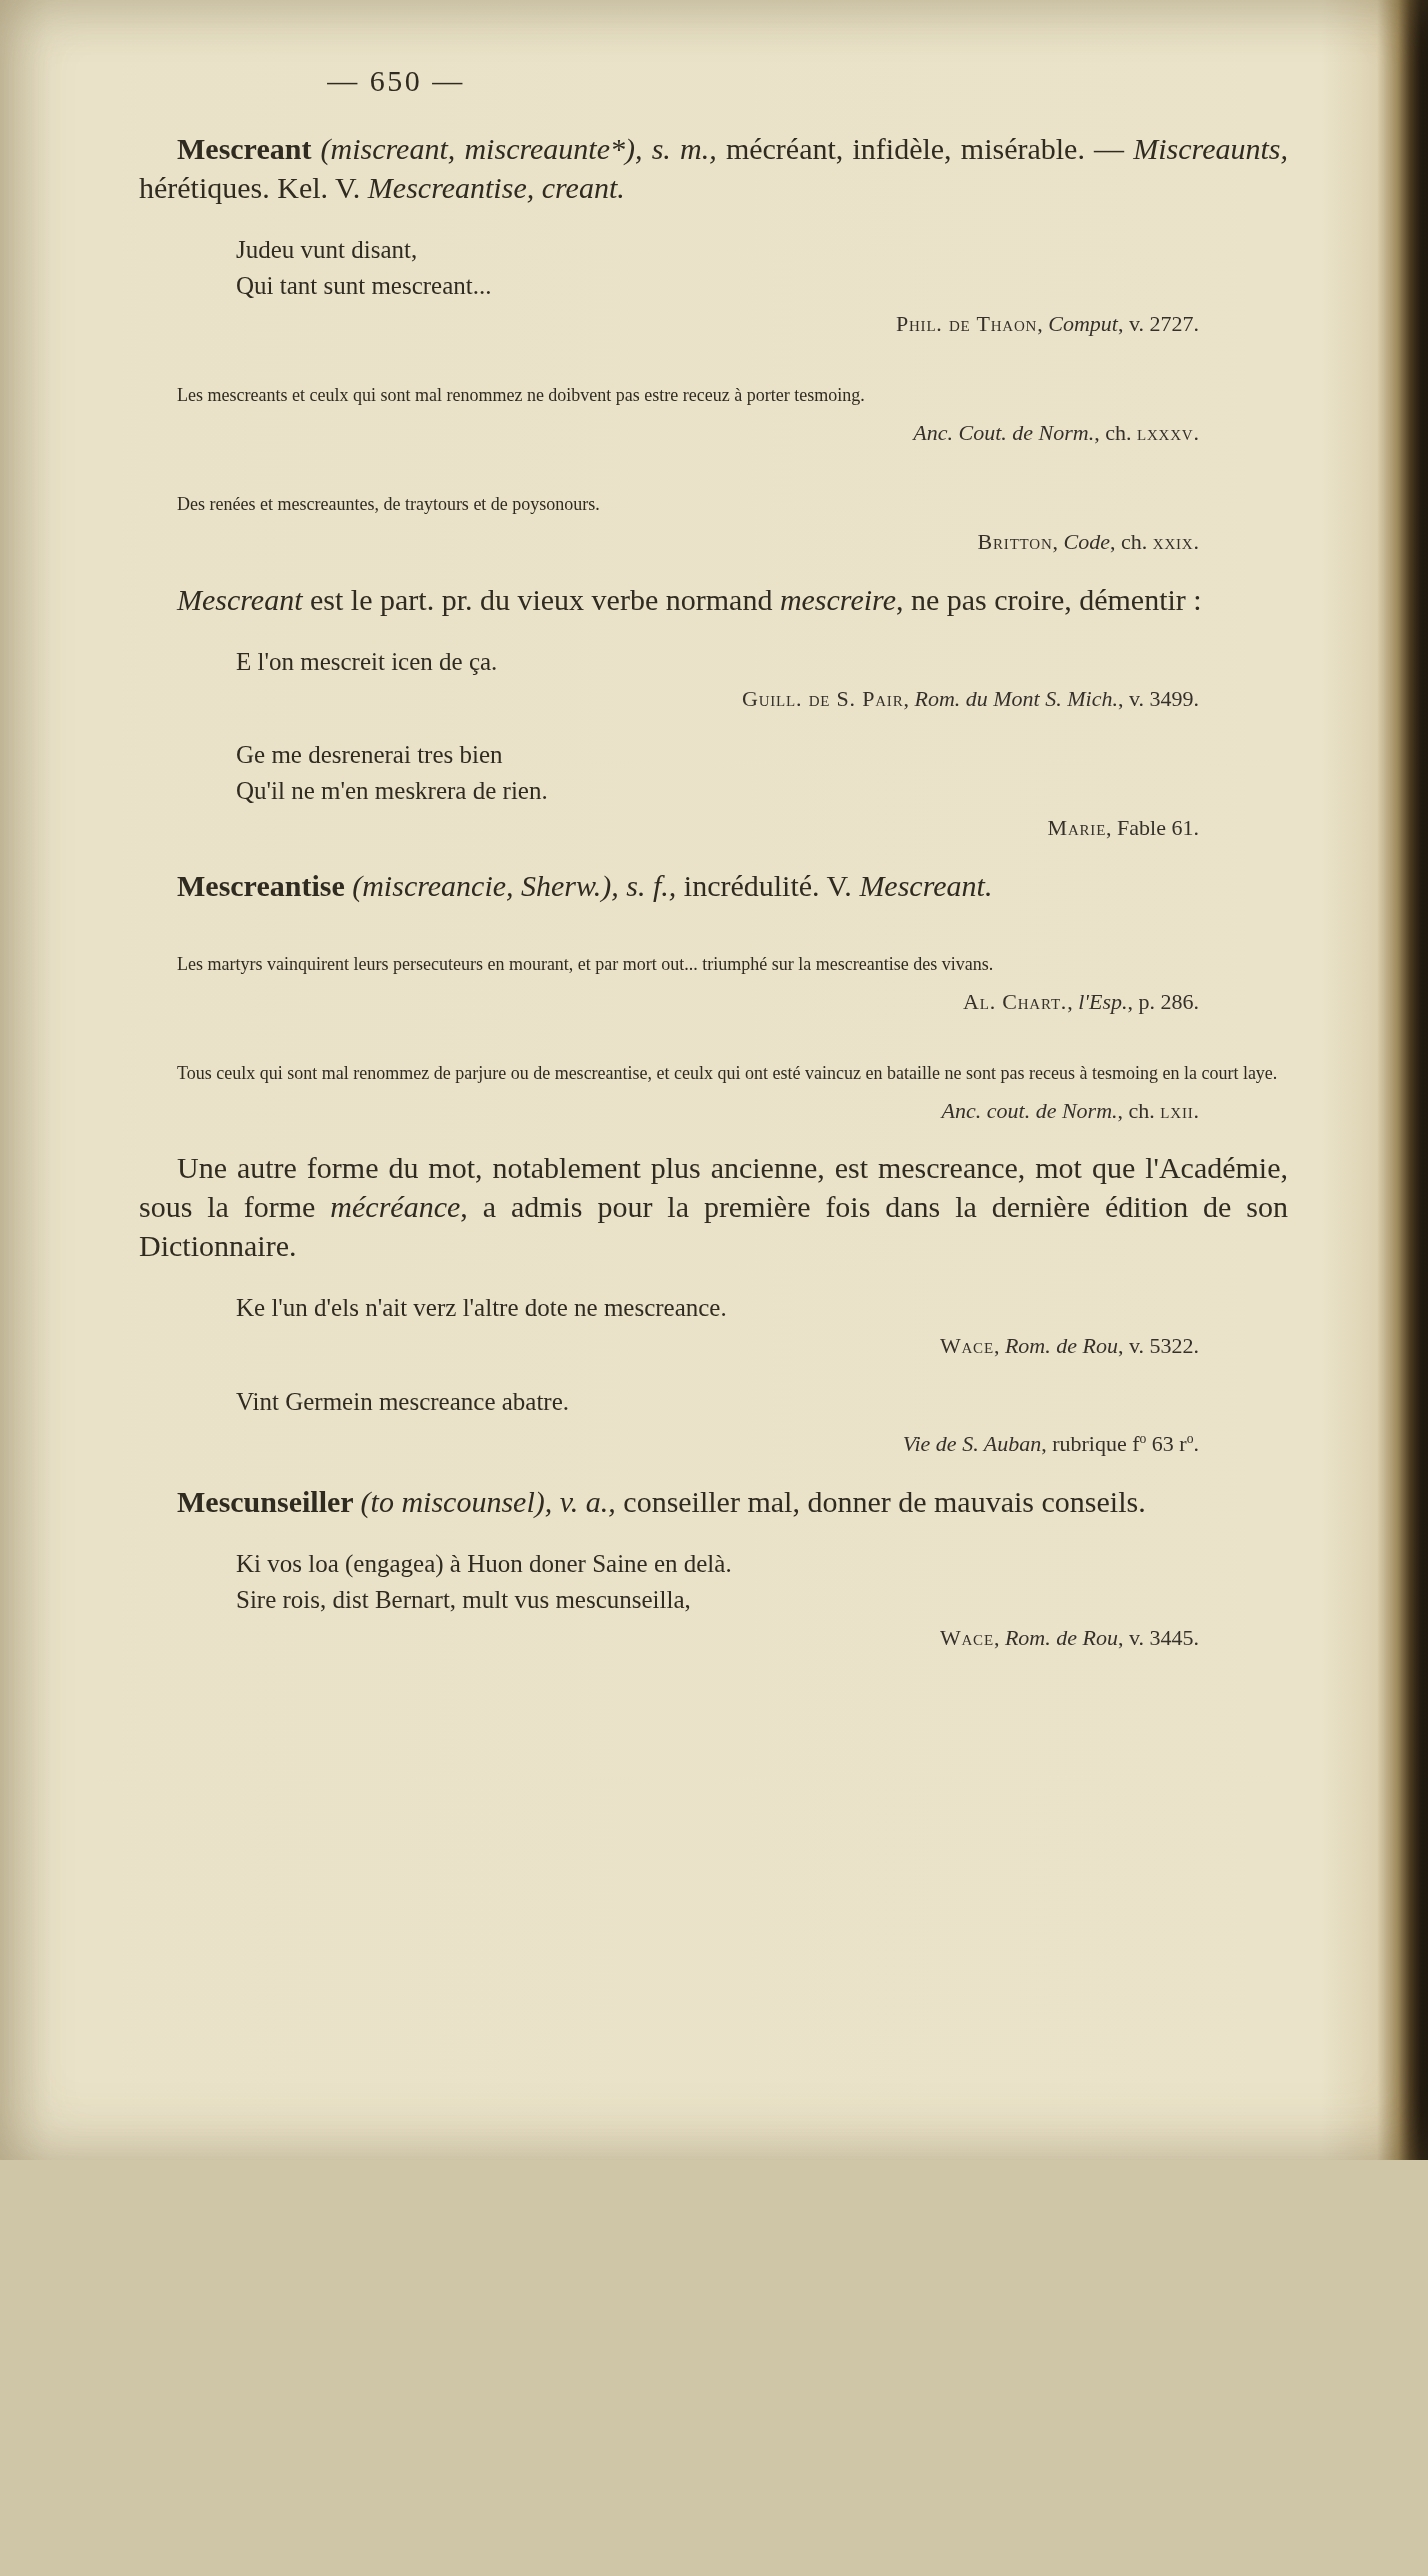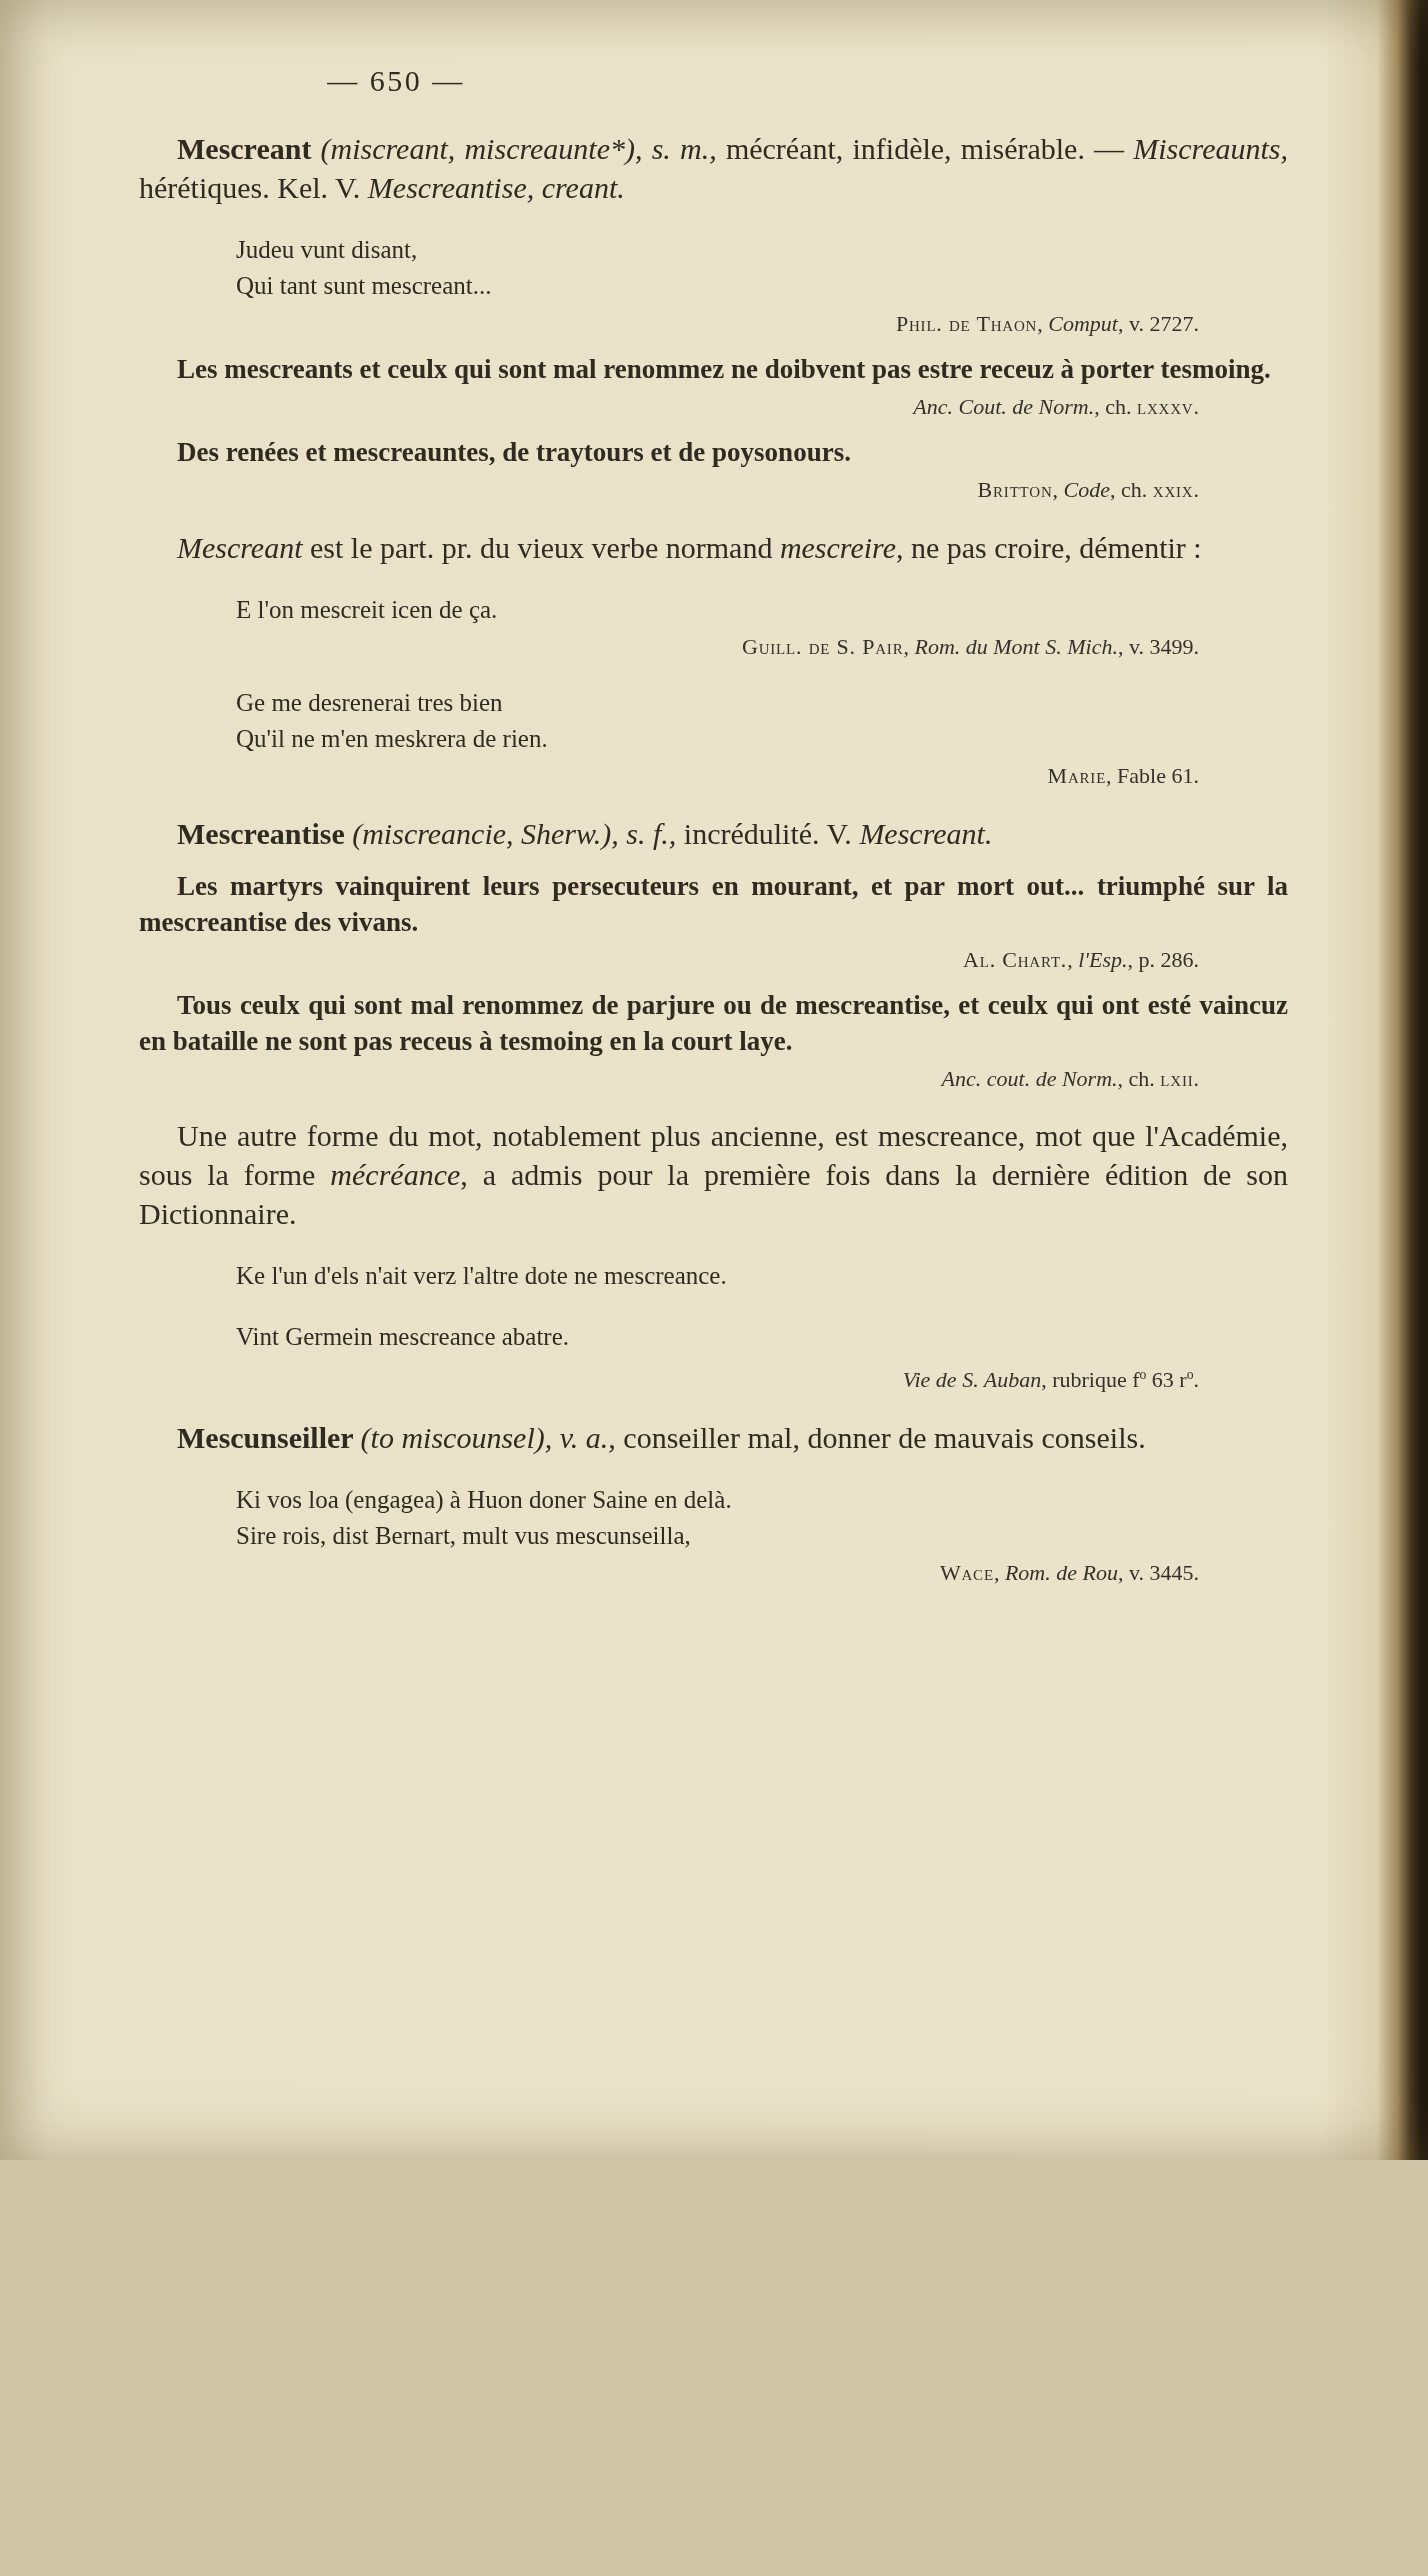--- a/index.html
+++ b/index.html
@@ -46,26 +46,25 @@
   .text > :first-child { margin-top: 0; }
   p { margin: 0; }
   .entry, .para {
     font-size: 30px;
     line-height: 39px;
     text-align: justify;
     text-indent: 38px;
     margin-top: 25px;
   }
   .quote {
-    font-size: 27px;
+    font-size: 18px;
     line-height: 36px;
     text-align: justify;
     text-indent: 38px;
-    margin-top: 15px;
-    font-weight: bold;
+    margin-top: 41px;
   }
   .verse {
     font-size: 25px;
     line-height: 36px;
     margin-top: 25px;
     margin-left: 97px;
   }
   .attribution {
     font-size: 22px;
     line-height: 25.6px;
@@ -107,20 +106,21 @@
       <div class="attribution"><span class="s-sc">Marie</span><span class="s-r">, Fable 61.</span></div>
       <p class="entry"><span class="s-b">Mescreantise </span><span class="s-i">(miscreancie, Sherw.), s. f., </span><span class="s-r">incrédulité. V. </span><span class="s-i">Mescreant.</span></p>
       <p class="quote"><span class="s-r">Les martyrs vainquirent leurs persecuteurs en mourant, et par mort out... triumphé sur la mescreantise des vivans.</span></p>
       <div class="attribution"><span class="s-sc">Al. Chart.</span><span class="s-r">, </span><span class="s-i">l'Esp.</span><span class="s-r">, p. 286.</span></div>
       <p class="quote"><span class="s-r">Tous ceulx qui sont mal renommez de parjure ou de mescreantise, et ceulx qui ont esté vaincuz en bataille ne sont pas receus à tesmoing en la court laye.</span></p>
       <div class="attribution"><span class="s-i">Anc. cout. de Norm.</span><span class="s-r">, ch. </span><span class="s-sc">lxii</span><span class="s-r">.</span></div>
       <p class="para"><span class="s-r">Une autre forme du mot, notablement plus ancienne, est mescreance, mot que l'Académie, sous la forme </span><span class="s-i">mécréance</span><span class="s-r">, a admis pour la première fois dans la dernière édition de son Dictionnaire.</span></p>
       <div class="verse">
         <div class="verse-line">Ke l'un d'els n'ait verz l'altre dote ne mescreance.</div>
       </div>
+      <div class="attribution"><span class="s-sc">Wace</span><span class="s-r">, </span><span class="s-i">Rom. de Rou</span><span class="s-r">, v. 5322.</span></div>
       <div class="verse">
         <div class="verse-line">Vint Germein mescreance abatre.</div>
       </div>
       <div class="attribution"><span class="s-i">Vie de S. Auban</span><span class="s-r">, rubrique f</span><span class="s-sup">o</span><span class="s-r"> 63 r</span><span class="s-sup">o</span><span class="s-r">.</span></div>
       <p class="entry"><span class="s-b">Mescunseiller </span><span class="s-i">(to miscounsel), v. a., </span><span class="s-r">conseiller mal, donner de mauvais conseils.</span></p>
       <div class="verse">
         <div class="verse-line">Ki vos loa (engagea) à Huon doner Saine en delà.</div>
         <div class="verse-line">Sire rois, dist Bernart, mult vus mescunseilla,</div>
       </div>
       <div class="attribution"><span class="s-sc">Wace</span><span class="s-r">, </span><span class="s-i">Rom. de Rou</span><span class="s-r">, v. 3445.</span></div>

